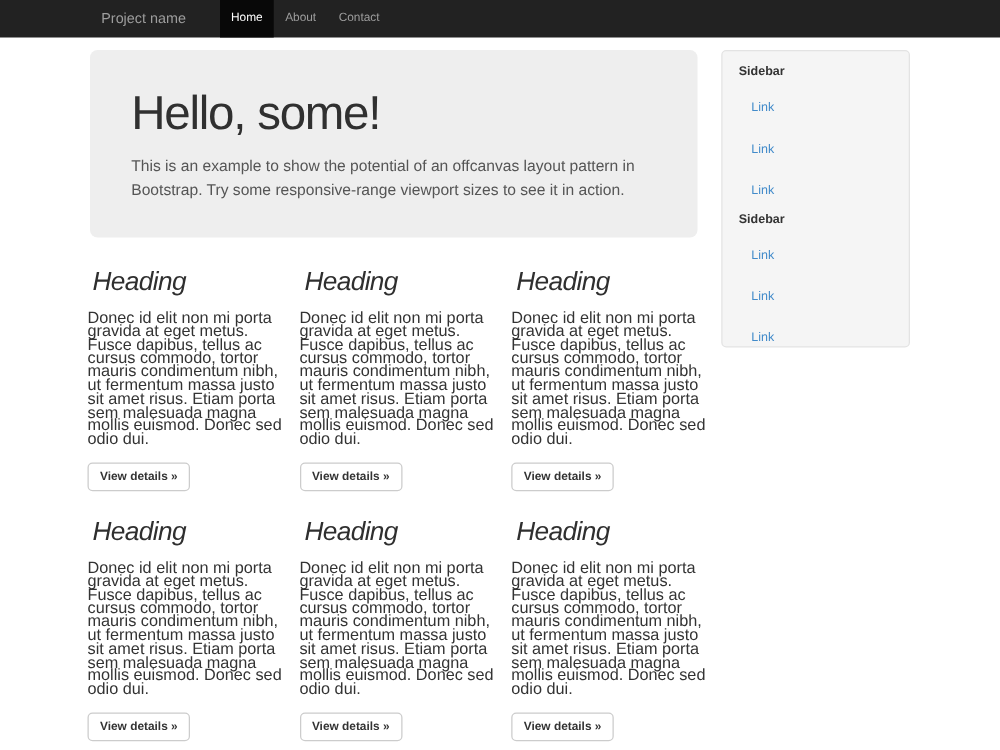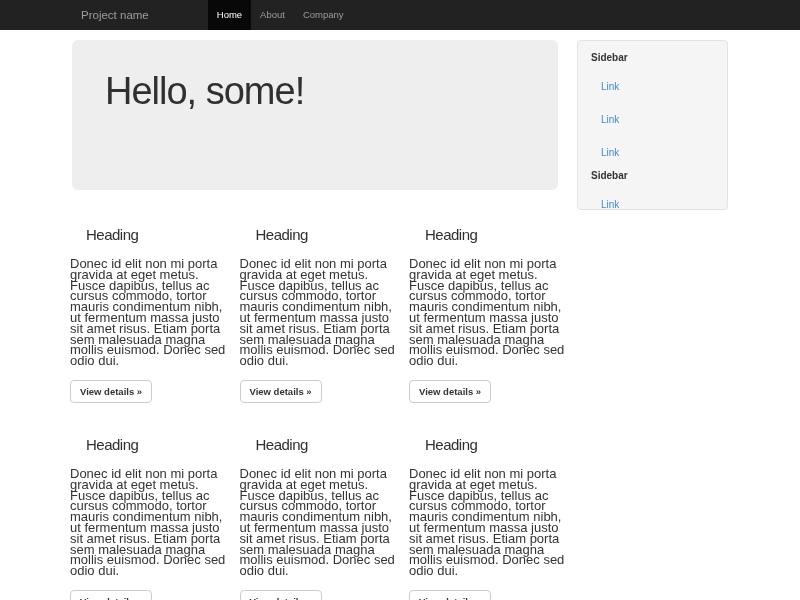--- a/index.html
+++ b/index.html
@@ -9,21 +9,21 @@
     height: 600px;
     background: #ffffff;
     font-family: "Liberation Sans", sans-serif;
     color: #333333;
     overflow: hidden;
   }
   a { text-decoration: none; }
 
   
   .navbar { height: 30px; background: #222222; }
-  .nav-inner { width: 660px; margin: 0 auto; display: flex; height: 30px; gap: 32px; }
+  .nav-inner { width: 660px; margin: 0 auto; display: flex; height: 30px; }
   .brand {
     color: #9d9d9d; font-size: 11.5px; line-height: 30px;
     padding: 0 12px 0 11px; cursor: pointer;
   }
   .nav-items { display: flex; margin-left: 15px; }
   .nav-item {
     color: #9d9d9d; font-size: 9.5px; line-height: 30px;
     padding: 0 9px; cursor: pointer;
   }
   .nav-item.active { background: #080808; color: #ffffff; text-align: center; }
@@ -51,39 +51,39 @@
   .jumbotron .lead {
     margin: 11px 0 0; font-size: 12.5px; line-height: 19px;
     color: #555555; max-width: 430px;
   }
 
   
   .cards-row { display: flex; margin-top: 20px; }
   .card { width: 163px; }
   .card + .card { margin-left: 6.5px; }
   .card h2 {
-    font-size: 15px; font-weight: 500; margin: 16px;
-    letter-spacing: -0.5px; color: #2f2f2f;
+    font-size: 21px; font-weight: 500; margin: 4px;
+    letter-spacing: -0.5px; color: #2f2f2f; font-style: italic;
   }
   .card p {
     font-size: 13px; line-height: 10.8px;
     margin: 11px 0 13px; color: #333333;
   }
   .btn {
     display: inline-block; font-size: 9.5px; font-weight: bold;
     color: #333333; background: #ffffff;
     border: 1px solid #cccccc; border-radius: 4px;
     padding: 5px 9px; cursor: pointer; text-align: right;
   }
   .row-2 { margin-top: 17px; }
 
   
   .sidebar-panel {
     box-sizing: border-box;
-    height: 170px;
+    height: 238px;
     background: #f5f5f5;
     border: 1px solid #e3e3e3;
     border-radius: 4px;
     padding: 10px 13px;
     overflow: hidden;
   }
   .sb-title {
     font-size: 10px; font-weight: bold; color: #333333;
     line-height: 12px; margin: 7px 0 2px;
   }
@@ -99,32 +99,33 @@
 </style>
 </head>
 <body>
 
 <nav class="navbar">
   <div class="nav-inner">
     <a class="brand">Project name</a>
     <div class="nav-items">
       <a class="nav-item active">Home</a>
       <a class="nav-item">About</a>
-      <a class="nav-item">Company</a>
+      <a class="nav-item">Contact</a>
     </div>
   </div>
 </nav>
 
 <div class="container">
   <div class="content-row">
 
     <div class="main">
 
       <div class="jumbotron">
         <h1>Hello, some!</h1>
+        <p class="lead">This is an example to show the potential of an offcanvas layout pattern in Bootstrap. Try some responsive-range viewport sizes to see it in action.</p>
       </div>
 
       <div class="cards-row">
         <div class="card">
           <h2>Heading</h2>
           <p>Donec id elit non mi porta gravida at eget metus. Fusce dapibus, tellus ac cursus commodo, tortor mauris condimentum nibh, ut fermentum massa justo sit amet risus. Etiam porta sem malesuada magna mollis euismod. Donec sed odio dui.</p>
           <a class="btn">View details »</a>
         </div>
         <div class="card">
           <h2>Heading</h2>

